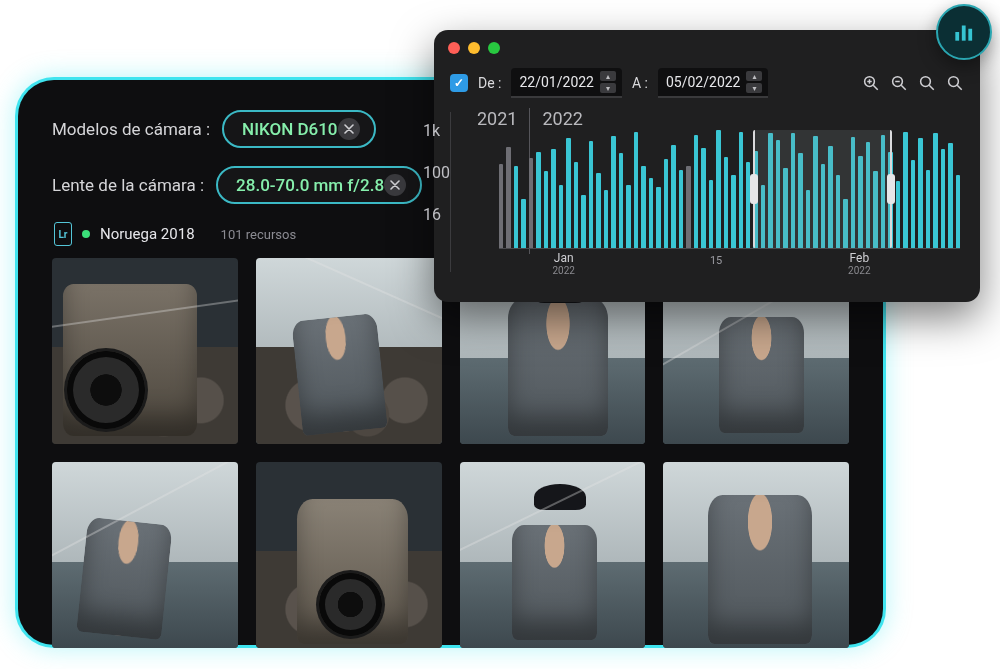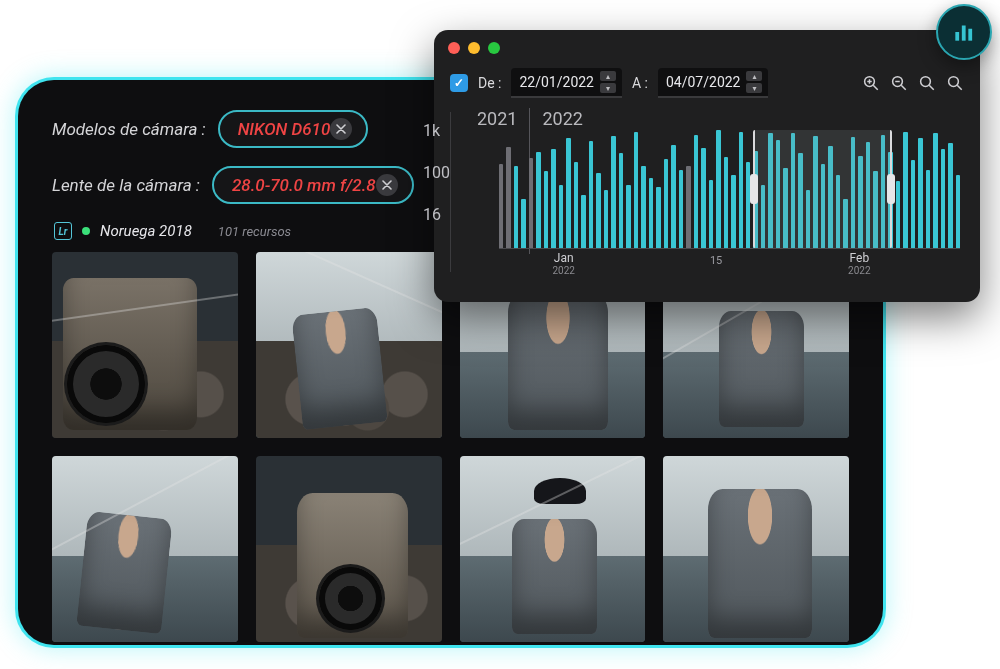--- a/index.html
+++ b/index.html
@@ -16,62 +16,61 @@
   .main-panel {
     position: absolute;
     left: 18px;
     top: 80px;
     width: 865px;
     height: 565px;
     background: #0e0e10;
     border-radius: 36px;
     padding: 30px 34px 24px 34px;
     box-shadow: 0 0 0 3px #3fe4ef, 0 0 24px 4px rgba(63,228,239,0.35);
-    font-style: italic;
   }
 
   .filter-row {
     display: flex;
     align-items: center;
     gap: 12px;
     margin-bottom: 18px;
     font-size: 17px;
     color: #d5d5d8;
   }
   .filter-label { white-space: nowrap; }
   .filter-chip {
     display: inline-flex;
     align-items: center;
     gap: 0;
     padding: 6px 14px 6px 18px;
     border: 2px solid #3bb9c5;
     border-radius: 999px;
     background: #151517;
-    color: #ef4444;
+    color: #86efac;
     font-weight: 500;
   }
   .chip-close {
     width: 22px; height: 22px;
     border-radius: 50%;
     background: #3a3a3e;
     display: inline-flex;
     align-items: center; justify-content: center;
     font-size: 12px; color: #cfcfd3;
   }
 
   .collection-row {
     display: flex;
     align-items: center;
     gap: 10px;
     color: #e6e6ea;
     font-size: 15px;
     margin: 10px 0 12px 2px;
   }
   .lr-badge {
-    width: 18px; height: 18px;
+    width: 18px; height: 24px;
     border: 1.5px solid #54c5d8;
     color: #54c5d8;
     font-size: 10px;
     font-weight: 700;
     display: inline-flex;
     align-items: center; justify-content: center;
     border-radius: 3px;
   }
   .dot-green {
     width: 8px; height: 8px; border-radius: 50%;
@@ -309,21 +308,21 @@
     <span>De :</span>
     <span class="date-input">
       <span>22/01/2022</span>
       <span class="stepper">
           <span>▴</span>
           <span>▾</span>
         </span>
     </span>
     <span>A :</span>
     <span class="date-input">
-      <span>04/07/2022</span>
+      <span>05/02/2022</span>
       <span class="stepper">
           <span>▴</span>
           <span>▾</span>
         </span>
     </span>
     <span class="zoom-icons">
       <svg class="zicon" viewBox="0 0 24 24">
           <circle cx="10" cy="10" r="6.5" fill="none" stroke="#cfcfd3" stroke-width="2"></circle>
           <line x1="15" y1="15" x2="21" y2="21" stroke="#cfcfd3" stroke-width="2"></line>
           <line x1="7" y1="10" x2="13" y2="10" stroke="#cfcfd3" stroke-width="2"></line>

